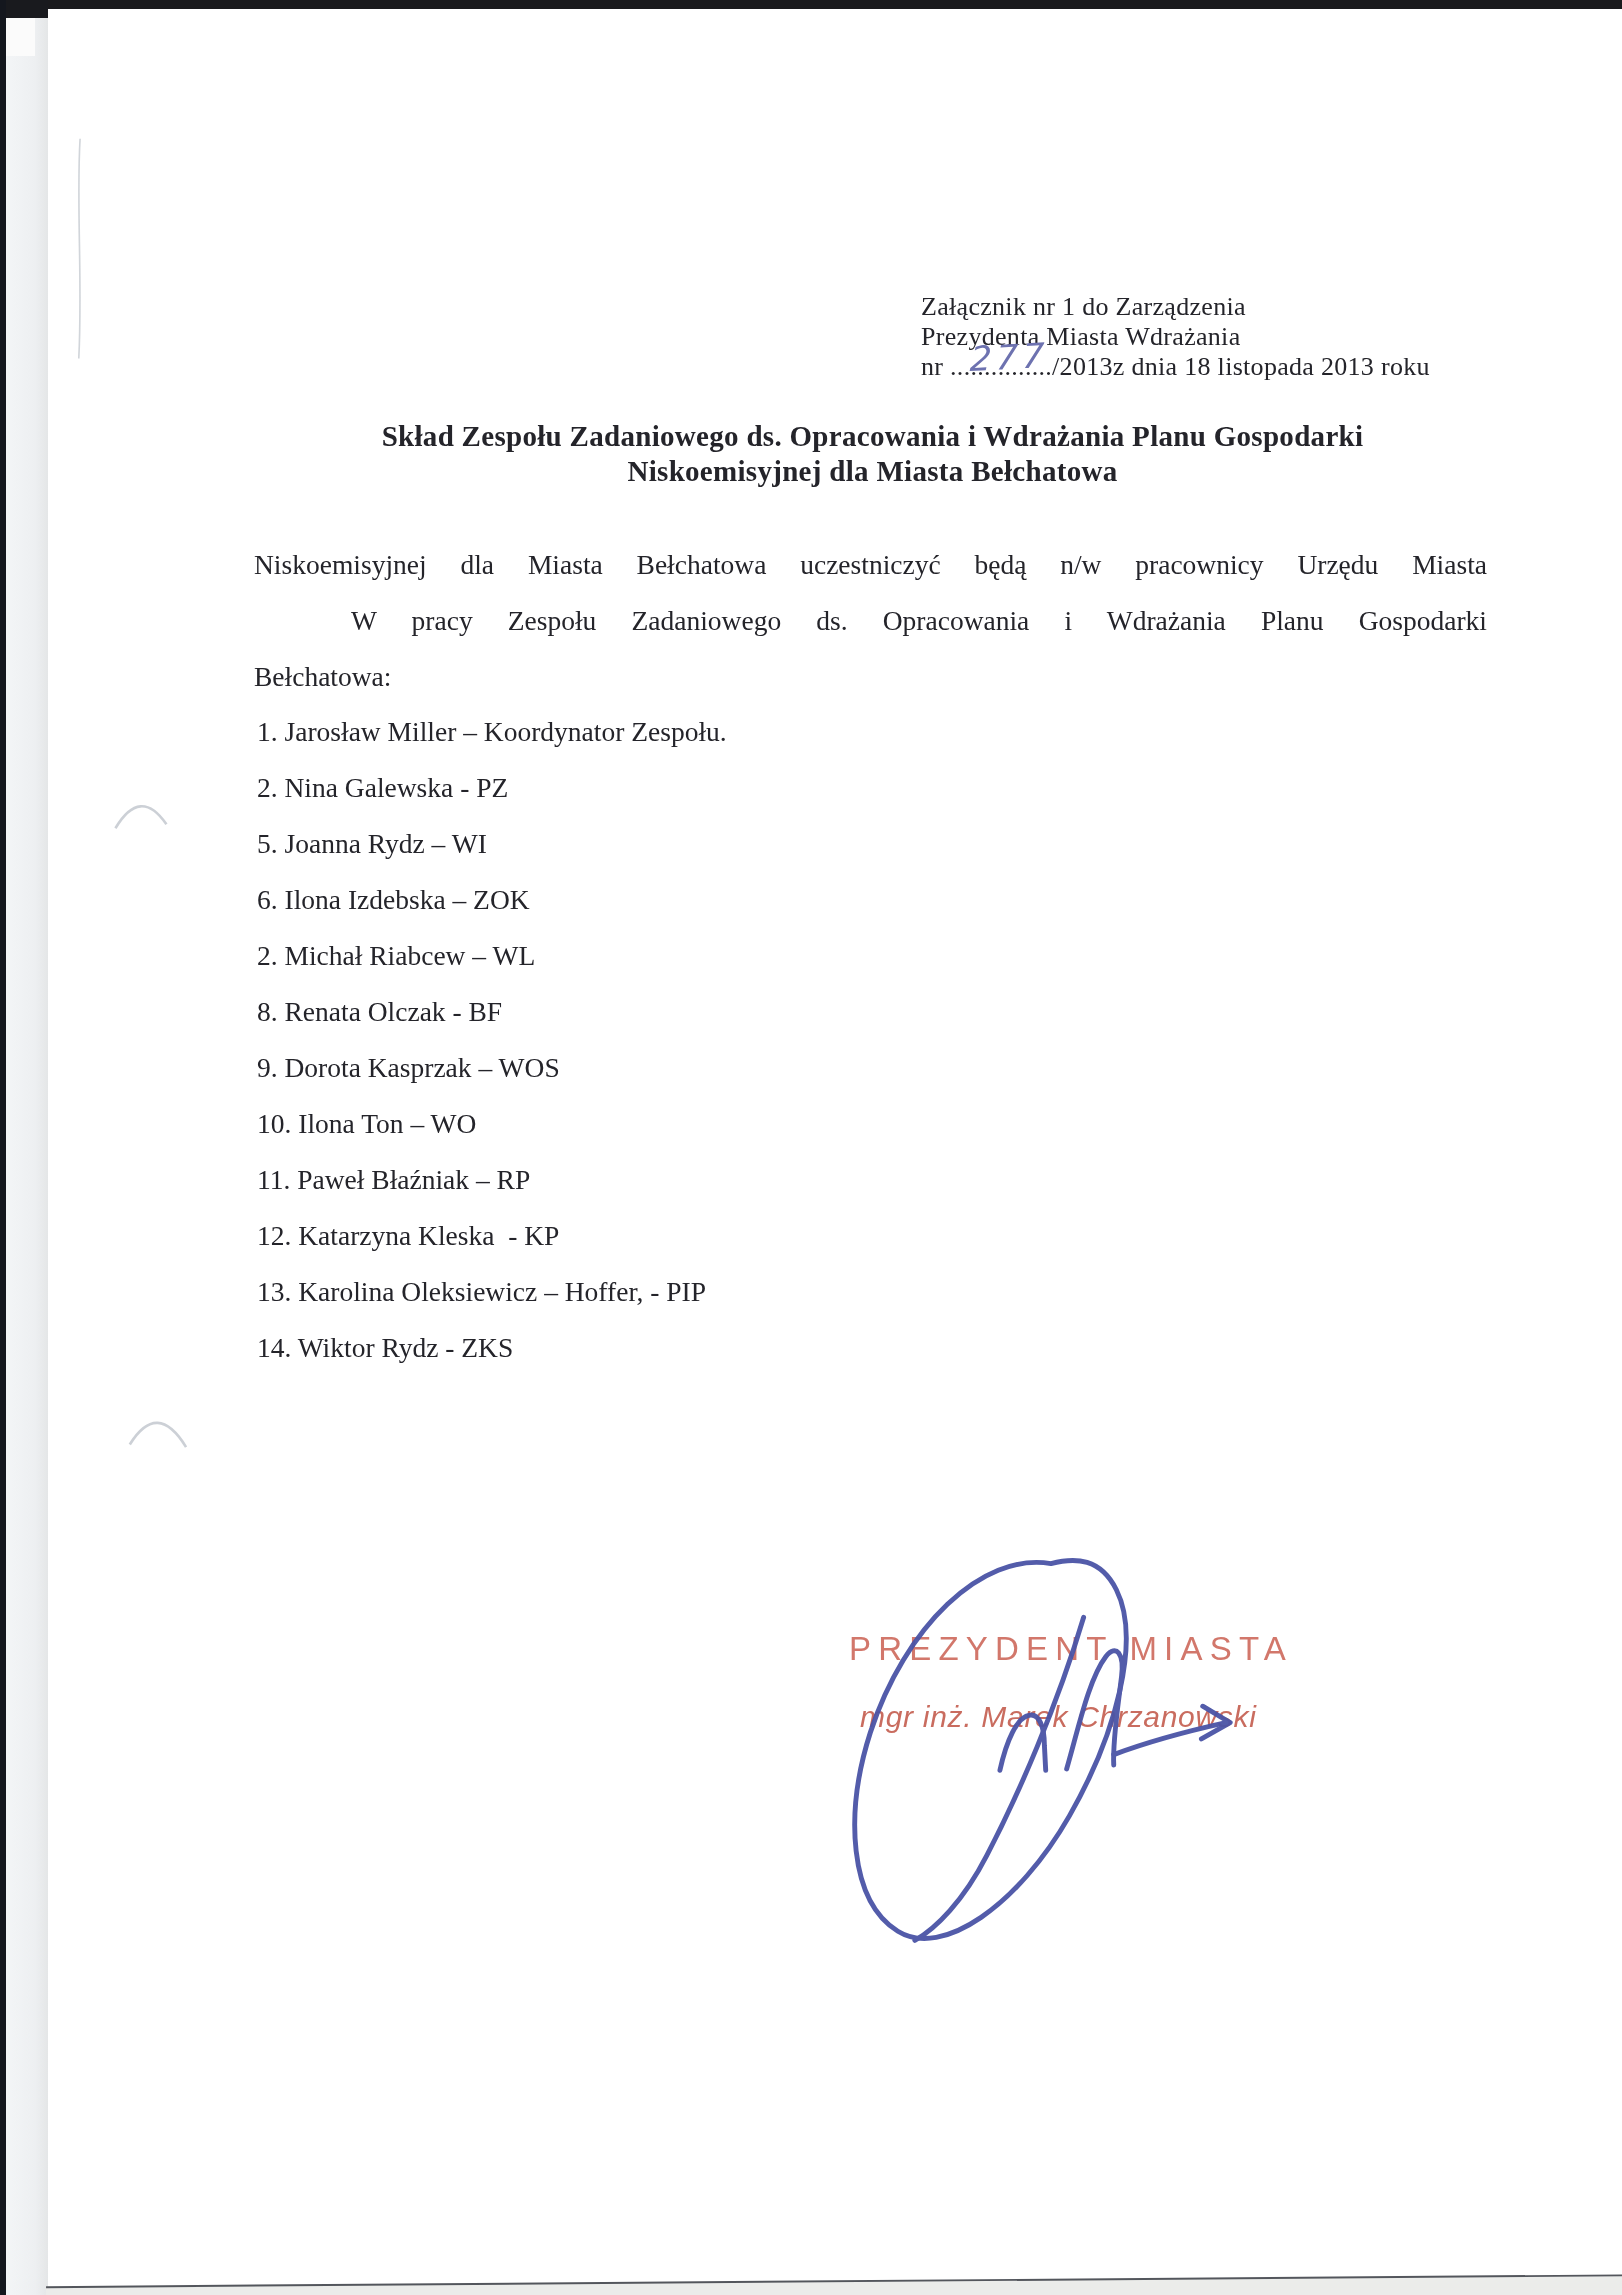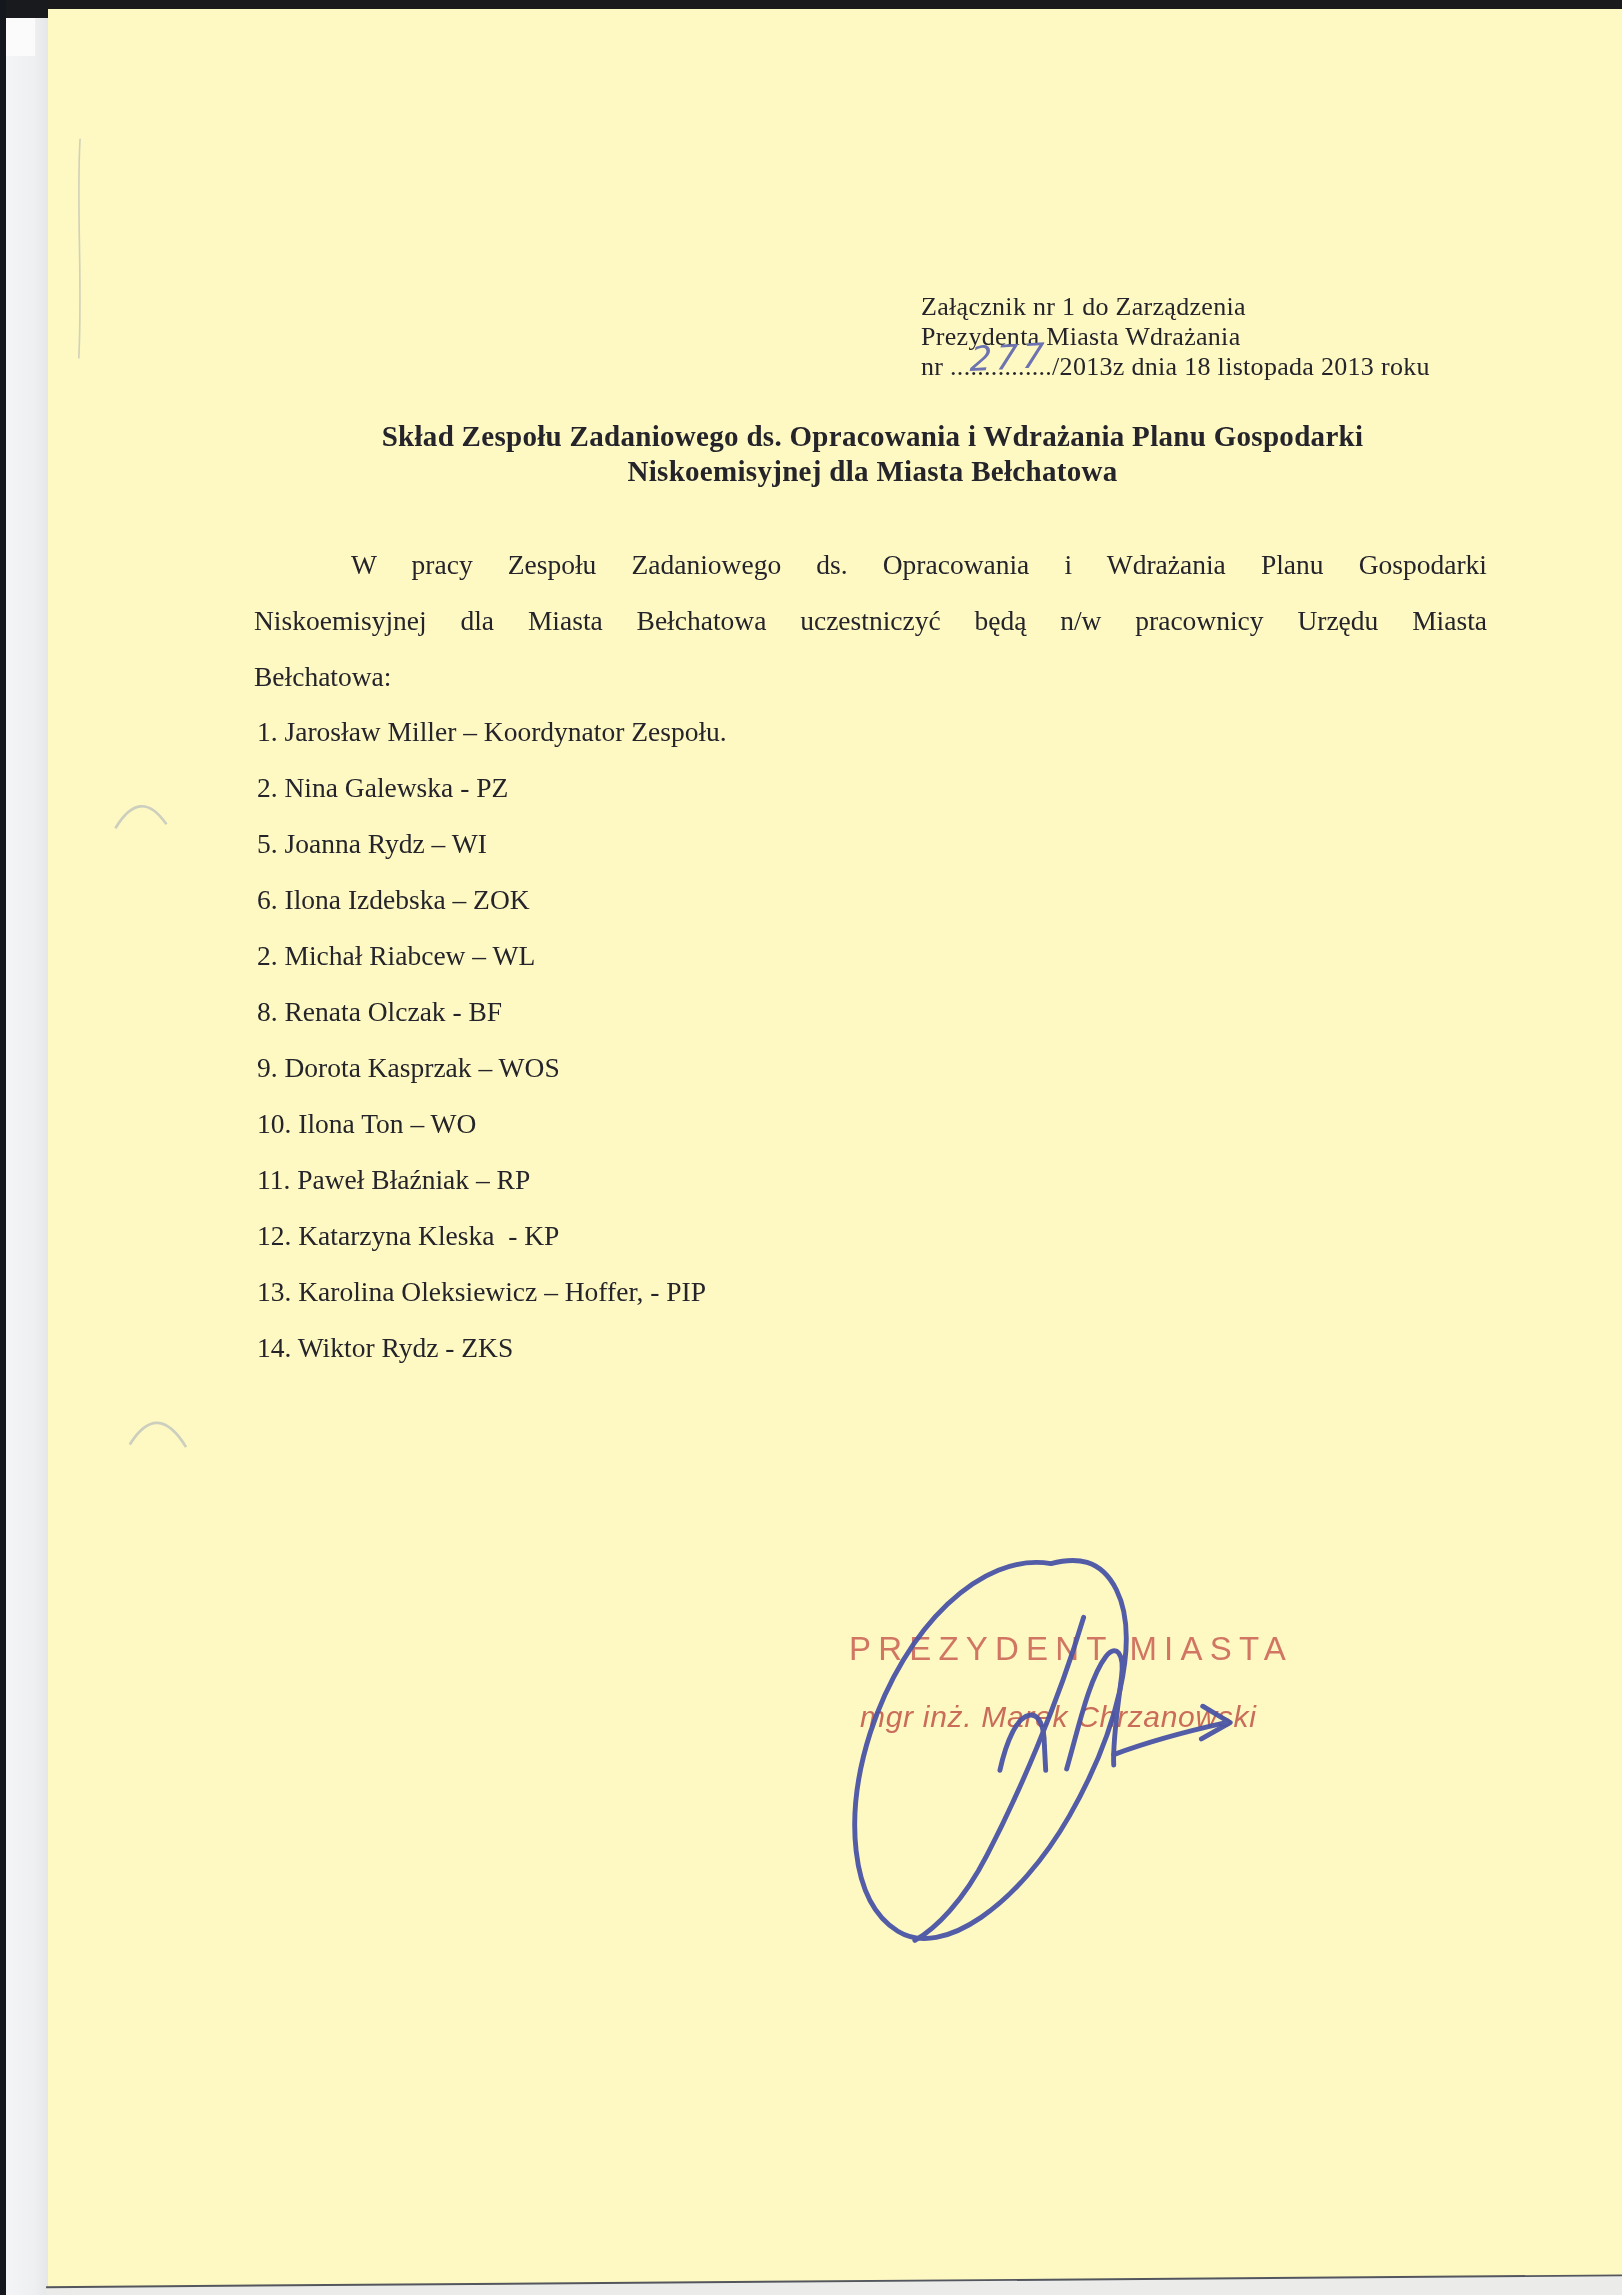--- a/index.html
+++ b/index.html
@@ -1,20 +1,20 @@
 <!DOCTYPE html>
 <html style="font-size:10.5px"><head>
 <meta charset="utf-8">
 <style>
   html, body { margin: 0; padding: 0; background: #e9e9e7; }
   .page {
     position: relative;
     width: 1623px;
     height: 2295px;
-    background: #fef9c3;
+    background: #ffffff;
     overflow: hidden;
     font-family: "Liberation Serif", "DejaVu Serif", serif;
     color: #24242a;
   }
   
   .scan-top-bar   { position: absolute; top: 0; left: 0; width: 100%; height: 8.5px; background: #1a1a1d; z-index: 3; }
   .scan-corner    { position: absolute; top: 0; left: 0; width: 48px; height: 17.7px; background: #191a1e; z-index: 3; }
   .scan-left-strip{ position: absolute; top: 0; left: 5.9px; width: 42px; height: 100%;
                     background: linear-gradient(to right, #f3f5f7, #edeff1 70%, #e4e6e7); z-index: 2; }
   .scan-left-bar  { position: absolute; top: 0; left: 0; width: 5.9px; height: 100%; background: #14171e; z-index: 4; }
@@ -90,22 +90,22 @@
       <div><span>nr </span><span>...</span><span class="hw-wrap"><span>........</span><span class="hw-number">277</span></span><span>....</span><span>/2013z dnia 18 listopada 2013 roku</span>
       </div>
     </div>
 
     <div class="doc-title">
       <div>Skład Zespołu Zadaniowego ds. Opracowania i Wdrażania Planu Gospodarki</div>
       <div>Niskoemisyjnej dla Miasta Bełchatowa</div>
     </div>
 
     <div class="intro">
+      <div class="just">Niskoemisyjnej dla Miasta Bełchatowa uczestniczyć będą n/w pracownicy Urzędu Miasta</div>
       <div class="just indent">W pracy Zespołu Zadaniowego ds. Opracowania i Wdrażania Planu Gospodarki</div>
-      <div class="just">Niskoemisyjnej dla Miasta Bełchatowa uczestniczyć będą n/w pracownicy Urzędu Miasta</div>
       <div>Bełchatowa:</div>
     </div>
 
     <div class="member-list">
       <div class="member-row">1. Jarosław Miller – Koordynator Zespołu.</div>
       <div class="member-row">2. Nina Galewska - PZ</div>
       <div class="member-row">5. Joanna Rydz – WI</div>
       <div class="member-row">6. Ilona Izdebska – ZOK</div>
       <div class="member-row">2. Michał Riabcew – WL</div>
       <div class="member-row">8. Renata Olczak - BF</div>

